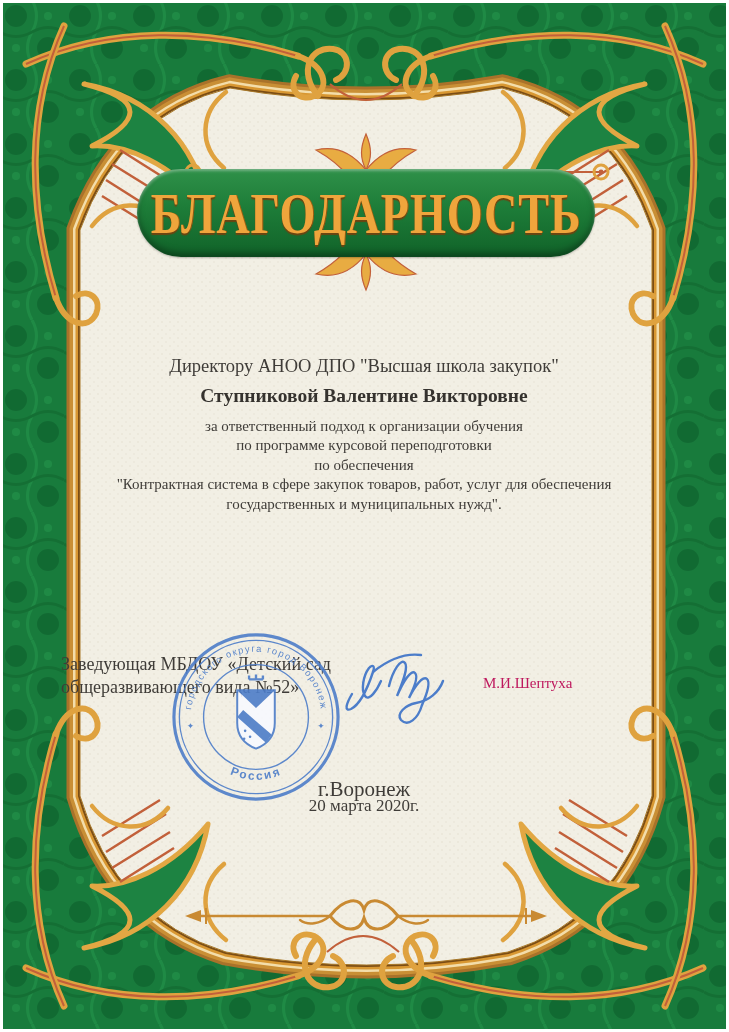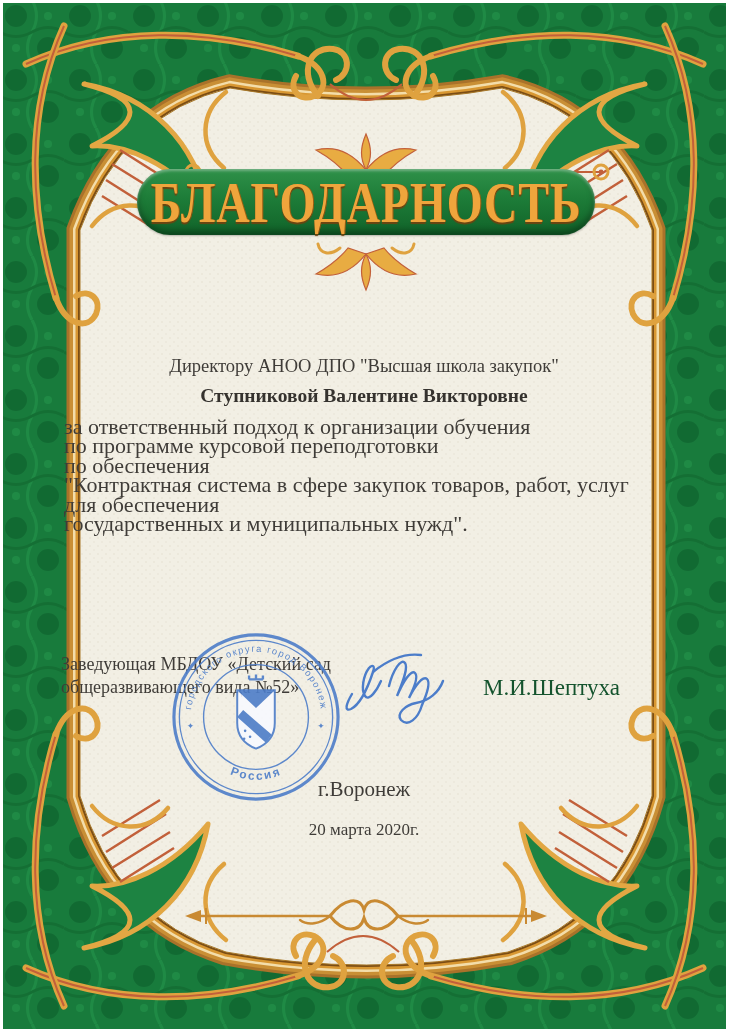--- a/index.html
+++ b/index.html
@@ -1,32 +1,32 @@
 <!DOCTYPE html>
 <html><head>
 <meta charset="utf-8">
 <style>
   html,body{margin:0;padding:0;background:#ffffff;}
   #page{position:relative;width:729px;height:1032px;font-family:"Liberation Serif",serif;overflow:hidden;background:#fff;}
   #frame{position:absolute;left:0;top:0;z-index:1;}
-  .banner{position:absolute;left:137px;top:169px;width:458px;height:66px;border-radius:44px;
+  .banner{position:absolute;left:137px;top:169px;width:458px;height:88px;border-radius:44px;
     background:linear-gradient(180deg,#2f9149 0%,#1d7c38 45%,#116329 100%);
     box-shadow:inset 0 2px 3px rgba(255,255,255,.35), inset 0 -4px 7px rgba(0,0,0,.35), 0 1px 2px rgba(0,0,0,.25);
     display:flex;align-items:center;justify-content:center;z-index:4;}
   .title{font-weight:bold;font-size:49px;letter-spacing:1px;color:#efa53c;white-space:nowrap;
     transform:scale(.94,1.18);text-shadow:0 2px 1px #6d4410,1px 0 0 #9a6214;}
   .textline{position:absolute;left:84px;width:560px;text-align:center;color:#3f3c38;z-index:4;}
   .addressee{top:356px;font-size:18.5px;}
   .recipient{top:385px;font-size:19.5px;font-weight:bold;color:#35322e;}
-  .body-block{position:absolute;left:64px;width:600px;top:417px;text-align:left;
-    font-size:22px;line-height:19.4px;color:#3f3c38;z-index:4;}
+  .body-block{position:absolute;left:64px;width:600px;top:417px;text-align:center;
+    font-size:15px;line-height:19.4px;color:#3f3c38;z-index:4;}
   .signer-pos{position:absolute;left:61px;top:653px;width:300px;font-size:18px;line-height:23px;color:#3f3c38;z-index:3;}
-  .signer-name{position:absolute;left:483px;top:675px;font-size:23px;color:#14532d;z-index:4;}
+  .signer-name{position:absolute;left:483px;top:675px;font-size:15px;color:#be185d;z-index:4;}
   .city{top:777px;font-size:21px;}
-  .date{top:796px;font-size:17px;margin-top:24px;}
+  .date{top:796px;font-size:17px;}
   .stamp{position:absolute;left:167px;top:628px;width:178px;height:178px;z-index:6;opacity:.9;}
   .sig{position:absolute;left:342px;top:632px;width:140px;height:104px;z-index:7;}
 </style>
 </head>
 <body>
 
 <div id="page">
 
   <svg id="frame" width="729" height="1032" viewBox="0 0 729 1032">
     <defs>

